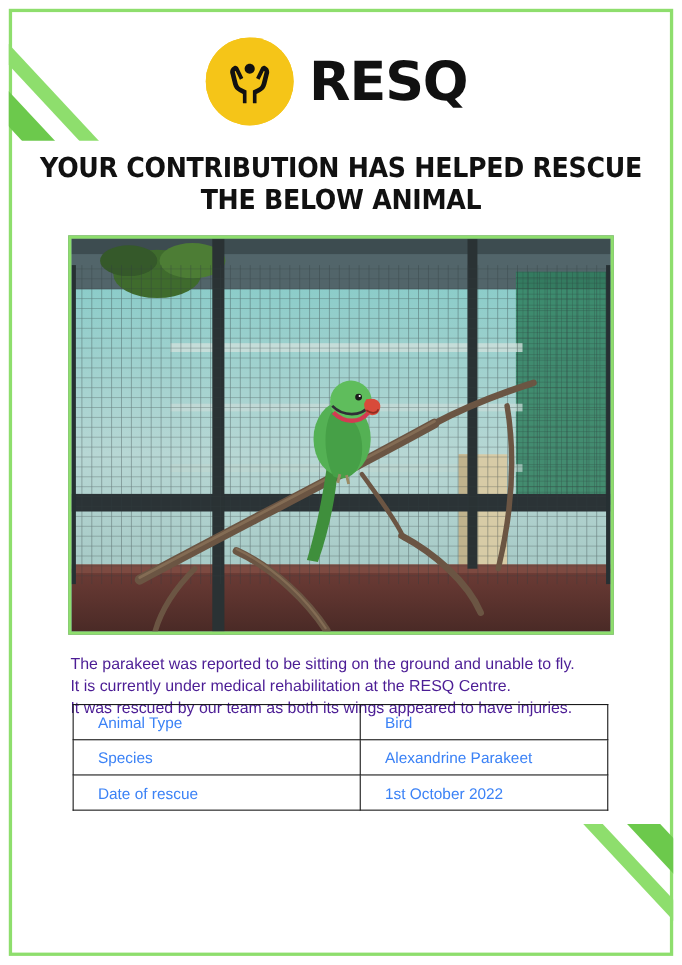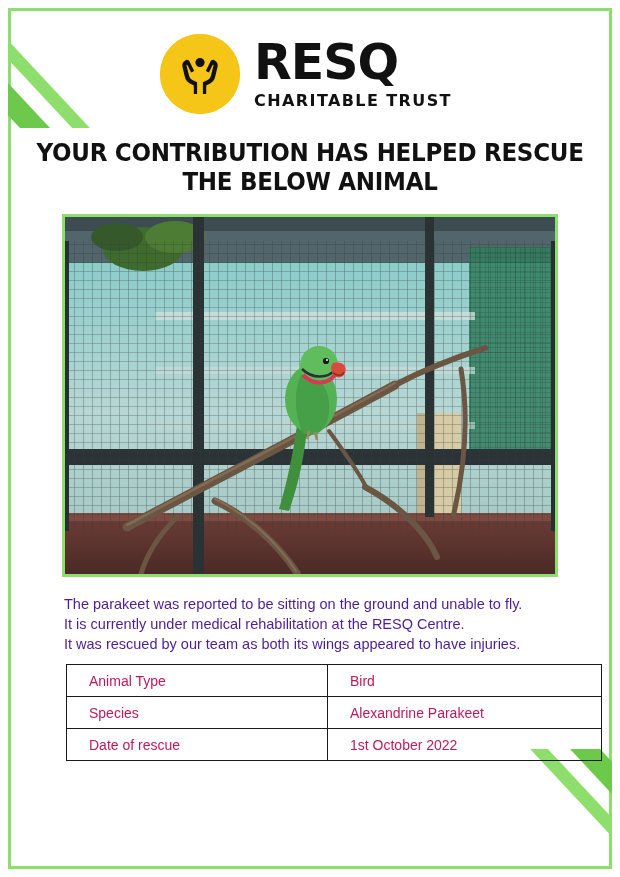--- a/index.html
+++ b/index.html
@@ -188,26 +188,26 @@
     font-size: 14.5px;
     line-height: 20px;
     color: #4c1d95;
   }
   .description div { white-space: nowrap; }
 
   
   .info-table {
     position: absolute;
     left: 66px;
-    top: 664px;
-    width: 536px;
+    top: 640px;
+    width: 487px;
     border-collapse: collapse;
     font-family: "Liberation Sans", sans-serif;
     font-size: 14px;
-    color: #be185d;
+    color: #3b82f6;
   }
   .info-table td {
     border: 1px solid #1a1a1a;
     height: 31px;
     padding: 0 0 0 22px;
     vertical-align: middle;
   }
   .info-table td.label { width: 238px; }
   .info-table td.value { padding-left: 22px; }
 </style>
@@ -238,21 +238,20 @@
           <circle cx="40" cy="40" r="40" fill="#f5c518"></circle>
           <g fill="#111111">
             <path d="M40 24c2.6 0 4.6 2 4.6 4.5S42.6 33 40 33s-4.6-2-4.6-4.5S37.4 24 40 24z"></path>
             <path d="M26 26c1.6-.6 3 .3 3.8 1.9l4.4 9-3.1 1.6-3.7-7.4c-.4-.8-1.1-.5-.9.4l2.6 10.3c.5 2 1.9 3.6 3.8 4.5l4.2 2v11.6h-3.3V51.4l-3.4-1.7c-2.8-1.4-4.8-3.8-5.5-6.8l-2.4-9.8c-.7-2.9.2-5.4 3.5-7.1z"></path>
             <path d="M54 26c-1.6-.6-3 .3-3.8 1.9l-4.4 9 3.1 1.6 3.7-7.4c.4-.8 1.1-.5.9.4l-2.6 10.3c-.5 2-1.9 3.6-3.8 4.5l-4.2 2v11.6h3.3V51.4l3.4-1.7c2.8-1.4 4.8-3.8 5.5-6.8l2.4-9.8c.7-2.9-.2-5.4-3.5-7.1z"></path>
           </g>
         </svg>
       </div>
       <div class="logo-text">
         <div class="logo-title">RESQ</div>
-        <div class="logo-sub">CHARITABLE TRUST</div>
       </div>
     </div>
 
     <div class="headline">YOUR CONTRIBUTION HAS HELPED RESCUE THE BELOW ANIMAL</div>
 
     <div class="photo">
       <svg width="490" height="357" viewBox="0 0 490 357" aria-hidden="true">
         <defs>
           <linearGradient id="wallg" x1="0" y1="0" x2="0" y2="1">
             <stop offset="0%" stop-color="#7fc9c6"></stop>

